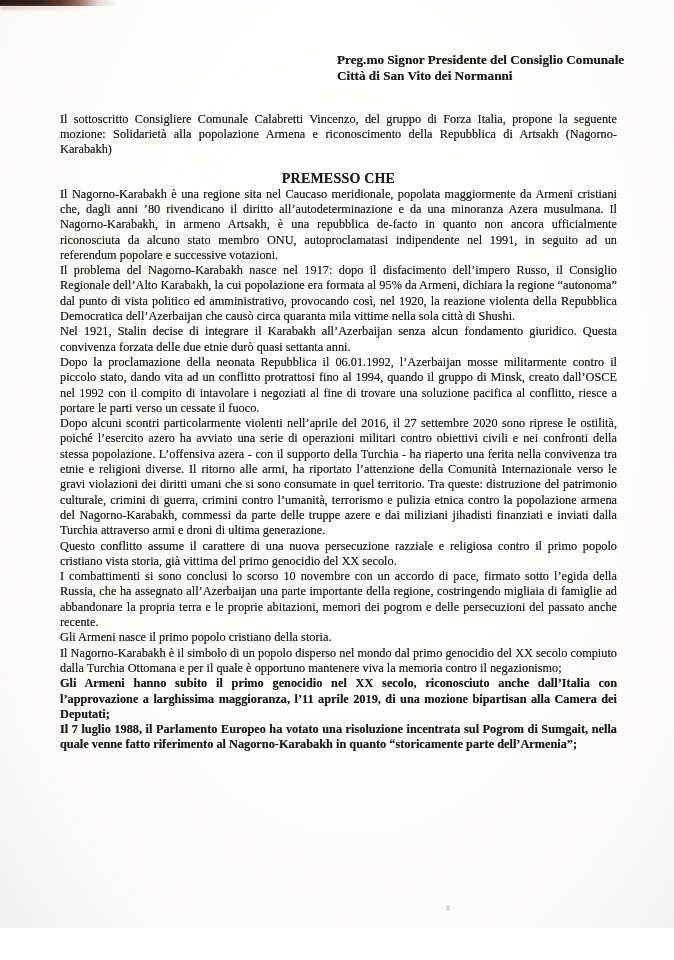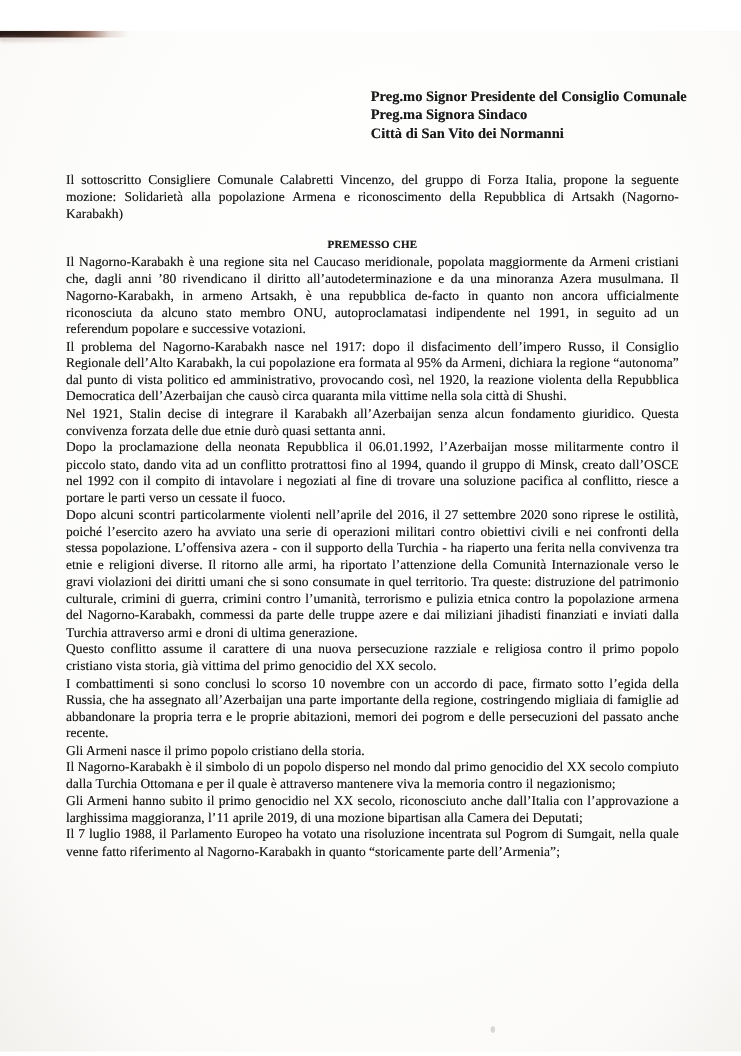--- a/index.html
+++ b/index.html
@@ -9,21 +9,20 @@
     height: 960px;
     overflow: hidden;
     background: #ffffff;
   }
   .photo {
     position: relative;
     width: 674px;
     height: 928px;
     background: radial-gradient(ellipse at 52% 38%, #ffffff 0%, #fdfdfc 55%, #faf9f7 82%, #f2f0ed 100%);
     overflow: hidden;
-    margin-top: 28px;
   }
   .content {
     position: absolute;
     top: 0;
     left: 0;
     width: 674px;
     box-sizing: border-box;
     padding: 52px 57px 0 60px;
     font-family: "Liberation Serif", "DejaVu Serif", serif;
     font-size: 12.3px;
@@ -37,30 +36,30 @@
     font-weight: bold;
     font-size: 13.2px;
     line-height: 16.4px;
     text-align: left;
     white-space: nowrap;
   }
   .intro { margin: 27px 0 0 0; }
   .heading {
     margin: 13px 0 0 0;
     text-align: center;
-    font-size: 10px;
+    font-size: 14px;
     font-weight: bold;
     line-height: 16px;
     letter-spacing: 0.2px;
   }
   .heading.considerato { margin-top: 11px; }
   p.para { margin: 0; }
   .mt-lg { margin-top: 15px; }
   .mt-md { margin-top: 13px; }
-  .mt-sm { margin-top: 12px; }
+  .mt-sm { margin-top: 12px; font-weight: bold; }
   .mt-xs { margin-top: 10px; }
   .mt-c0 { margin-top: 14px; }
   
   .edge-artifact {
     position: absolute;
     top: 0;
     left: 0;
     width: 118px;
     height: 6px;
     background: linear-gradient(to right,
@@ -108,36 +107,35 @@
 
   <div class="edge-artifact"></div>
   <div class="edge-artifact-soft"></div>
   <div class="speck"></div>
   <div class="smudge"></div>
 
   <div class="content">
 
     <div class="recipients">
       <div>Preg.mo Signor Presidente del Consiglio Comunale</div>
-      <div>Preg.ma Signora Sindaco</div>
       <div>Città di San Vito dei Normanni</div>
     </div>
 
     <p class="intro">Il sottoscritto Consigliere Comunale Calabretti Vincenzo, del gruppo di Forza Italia, propone la seguente mozione: Solidarietà alla popolazione Armena e riconoscimento della Repubblica di Artsakh (Nagorno-Karabakh)</p>
 
     <h2 class="heading">PREMESSO CHE</h2>
 
     <p class="para mt-md">Il Nagorno-Karabakh è una regione sita nel Caucaso meridionale, popolata maggiormente da Armeni cristiani che, dagli anni ’80 rivendicano il diritto all’autodeterminazione e da una minoranza Azera musulmana. Il Nagorno-Karabakh, in armeno Artsakh, è una repubblica de-facto in quanto non ancora ufficialmente riconosciuta da alcuno stato membro ONU, autoproclamatasi indipendente nel 1991, in seguito ad un referendum popolare e successive votazioni.</p>
     <p class="para mt-xs">Il problema del Nagorno-Karabakh nasce nel 1917: dopo il disfacimento dell’impero Russo, il Consiglio Regionale dell’Alto Karabakh, la cui popolazione era formata al 95% da Armeni, dichiara la regione “autonoma” dal punto di vista politico ed amministrativo, provocando così, nel 1920, la reazione violenta della Repubblica Democratica dell’Azerbaijan che causò circa quaranta mila vittime nella sola città di Shushi.</p>
     <p class="para">Nel 1921, Stalin decise di integrare il Karabakh all’Azerbaijan senza alcun fondamento giuridico. Questa convivenza forzata delle due etnie durò quasi settanta anni.</p>
     <p class="para">Dopo la proclamazione della neonata Repubblica il 06.01.1992, l’Azerbaijan mosse militarmente contro il piccolo stato, dando vita ad un conflitto protrattosi fino al 1994, quando il gruppo di Minsk, creato dall’OSCE nel 1992 con il compito di intavolare i negoziati al fine di trovare una soluzione pacifica al conflitto, riesce a portare le parti verso un cessate il fuoco.</p>
     <p class="para">Dopo alcuni scontri particolarmente violenti nell’aprile del 2016, il 27 settembre 2020 sono riprese le ostilità, poiché l’esercito azero ha avviato una serie di operazioni militari contro obiettivi civili e nei confronti della stessa popolazione. L’offensiva azera - con il supporto della Turchia - ha riaperto una ferita nella convivenza tra etnie e religioni diverse. Il ritorno alle armi, ha riportato l’attenzione della Comunità Internazionale verso le gravi violazioni dei diritti umani che si sono consumate in quel territorio. Tra queste: distruzione del patrimonio culturale, crimini di guerra, crimini contro l’umanità, terrorismo e pulizia etnica contro la popolazione armena del Nagorno-Karabakh, commessi da parte delle truppe azere e dai miliziani jihadisti finanziati e inviati dalla Turchia attraverso armi e droni di ultima generazione.</p>
     <p class="para mt-lg">Questo conflitto assume il carattere di una nuova persecuzione razziale e religiosa contro il primo popolo cristiano vista storia, già vittima del primo genocidio del XX secolo.</p>
     <p class="para mt-lg">I combattimenti si sono conclusi lo scorso 10 novembre con un accordo di pace, firmato sotto l’egida della Russia, che ha assegnato all’Azerbaijan una parte importante della regione, costringendo migliaia di famiglie ad abbandonare la propria terra e le proprie abitazioni, memori dei pogrom e delle persecuzioni del passato anche recente.</p>
 
 
     <p class="para mt-c0">Gli Armeni nasce il primo popolo cristiano della storia.</p>
-    <p class="para">Il Nagorno-Karabakh è il simbolo di un popolo disperso nel mondo dal primo genocidio del XX secolo compiuto dalla Turchia Ottomana e per il quale è attraverso mantenere viva la memoria contro il negazionismo;</p>
+    <p class="para">Il Nagorno-Karabakh è il simbolo di un popolo disperso nel mondo dal primo genocidio del XX secolo compiuto dalla Turchia Ottomana e per il quale è opportuno mantenere viva la memoria contro il negazionismo;</p>
     <p class="para mt-sm">Gli Armeni hanno subito il primo genocidio nel XX secolo, riconosciuto anche dall’Italia con l’approvazione a larghissima maggioranza, l’11 aprile 2019, di una mozione bipartisan alla Camera dei Deputati;</p>
     <p class="para mt-sm">Il 7 luglio 1988, il Parlamento Europeo ha votato una risoluzione incentrata sul Pogrom di Sumgait, nella quale venne fatto riferimento al Nagorno-Karabakh in quanto “storicamente parte dell’Armenia”;</p>
 
   </div>
 </div>
 
 </body></html>

